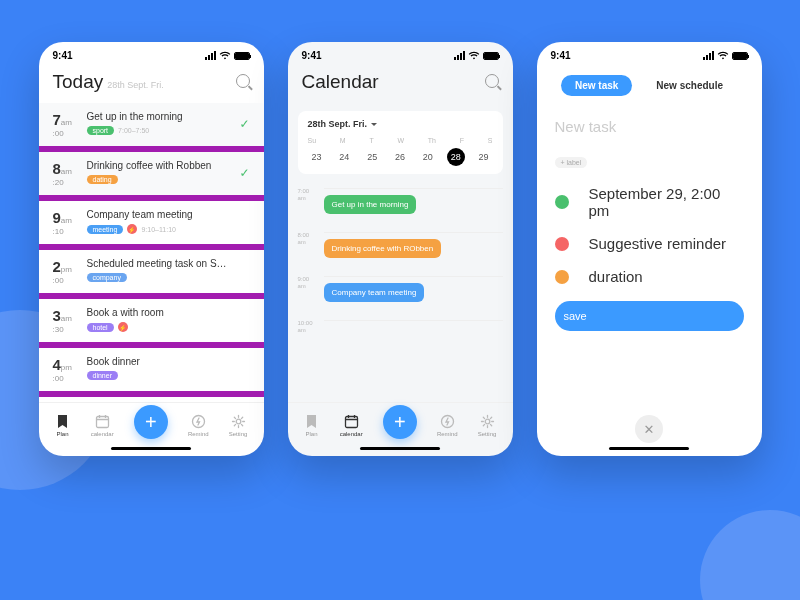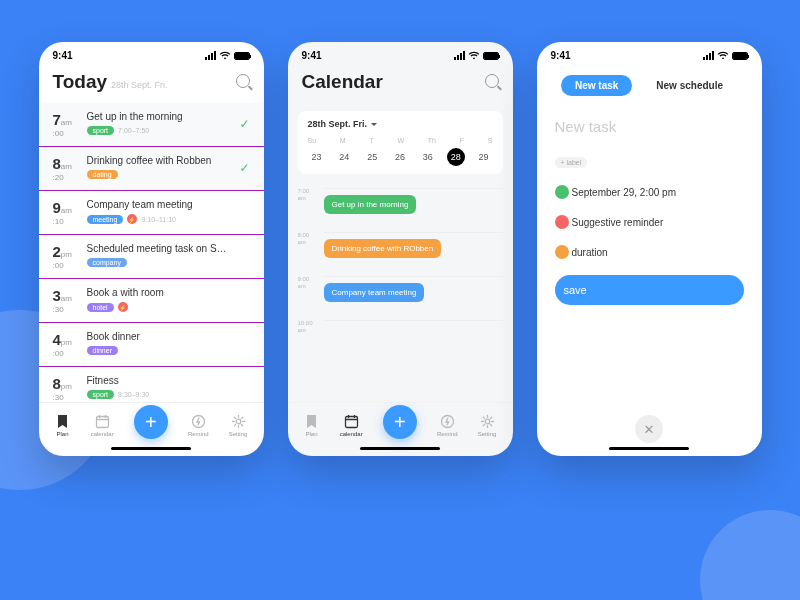--- a/index.html
+++ b/index.html
@@ -10,27 +10,27 @@
 .phone{width:225px;height:414px;background:#fff;border-radius:24px;overflow:hidden;display:flex;flex-direction:column;box-shadow:0 18px 40px rgba(0,0,0,.2)}
 .status-bar{display:flex;justify-content:space-between;align-items:center;padding:8px 14px 4px;font-size:10px;font-weight:600}
 .status-icons{display:flex;gap:3px;align-items:center}
 .sig{display:inline-flex;gap:1px;align-items:flex-end}
 .sig i{width:2px;background:#000;display:inline-block}
 .sig i:nth-child(1){height:3px}.sig i:nth-child(2){height:5px}.sig i:nth-child(3){height:7px}.sig i:nth-child(4){height:9px}
 .batt{width:16px;height:8px;border:1px solid #000;border-radius:2px;position:relative}
 .batt::after{content:"";position:absolute;right:-2px;top:2px;width:1px;height:3px;background:#000}
 .batt i{display:block;width:100%;height:100%;background:#000;border-radius:1px}
 .header{display:flex;align-items:baseline;justify-content:space-between;padding:6px 14px 10px}
-.title{font-size:19px;font-weight:700;color:#222}
+.title{font-size:19px;font-weight:400;color:#222}
 .subtitle{font-size:9px;color:#c5c5c5;margin-left:4px}
 .search-ic{width:14px;height:14px;border:1.5px solid #999;border-radius:50%;position:relative}
 .search-ic::after{content:"";position:absolute;width:5px;height:1.5px;background:#999;transform:rotate(45deg);right:-4px;bottom:-1px}
 .content{flex:1;overflow:hidden}
 
-.task{display:flex;padding:8px 14px;border-bottom:1px solid #a21caf;position:relative}
+.task{display:flex;padding:8px 14px;border-bottom:6px solid #a21caf;position:relative}
 .task.done{background:#f8f9fa}
 .time-col{width:34px;flex-shrink:0}
 .hour{font-size:15px;font-weight:600;color:#333}
 .ampm{font-size:8px;color:#999}
 .min{font-size:8px;color:#999}
 .task-body{flex:1;min-width:0}
 .task-title{font-size:10px;color:#333;margin-bottom:4px;white-space:nowrap;overflow:hidden;text-overflow:ellipsis}
 .tags{display:flex;gap:4px;align-items:center}
 .tag{font-size:7px;padding:1px 6px;border-radius:7px;color:#fff}
 .tag-green{background:#4ac06e}.tag-orange{background:#f5a142}.tag-blue{background:#4a9ff5}.tag-purple{background:#9b7ef5}.tag-comp{background:#6aa5f0}
@@ -62,21 +62,21 @@
 .ev-orange{background:#f5a142;top:6px}
 .ev-blue{background:#4a9ff5;top:6px}
 
 .tab-pills{display:flex;gap:10px;justify-content:center;padding:10px 0}
 .pill{font-size:10px;padding:5px 14px;border-radius:12px;font-weight:600}
 .pill.active{background:#3b9aff;color:#fff}
 .pill.inactive{color:#333}
 .new-body{padding:6px 18px}
 .new-input{font-size:15px;color:#ccc;margin:6px 0 16px}
 .label-chip{font-size:7px;color:#aaa;background:#f2f2f2;padding:2px 6px;border-radius:6px;display:inline-block}
-.opt-row{display:flex;align-items:center;gap:3px;font-size:10px;color:#333;margin:16px 0}
+.opt-row{display:flex;align-items:center;gap:20px;font-size:15px;color:#333;margin:16px 0}
 .opt-ic{width:14px;height:14px;border-radius:50%;flex-shrink:0}
 .ic-g{background:#4ac06e}.ic-r{background:#f56565}.ic-o{background:#f5a142}
 .save-btn{background:#3b9aff;color:#fff;border-radius:18px;padding:9px;text-align:left;font-size:11px;margin-top:14px}
 .close-btn{width:28px;height:28px;border-radius:50%;background:#eee;color:#999;display:flex;align-items:center;justify-content:center;margin:0 auto;font-size:13px}
 .spacer{flex:1}
 svg{display:block}
 </style>
 </head>
 <body>
 <div class="bg-circle-1"></div>
@@ -281,21 +281,21 @@
             <span>W</span>
             <span>Th</span>
             <span>F</span>
             <span>S</span>
           </div>
         <div class="day-row" id="day-row">
             <span>23</span>
             <span>24</span>
             <span>25</span>
             <span>26</span>
-            <span>36</span>
+            <span>20</span>
             <span class="sel">28</span>
             <span>29</span>
           </div>
       </div>
       <div class="timeline" id="timeline">
           <div class="tl-row">
             <div class="tl-time">7:00<br>am</div>
             <div class="tl-body">
               <div class="tl-ev ev-green">Get up in the morning</div>
             </div>

